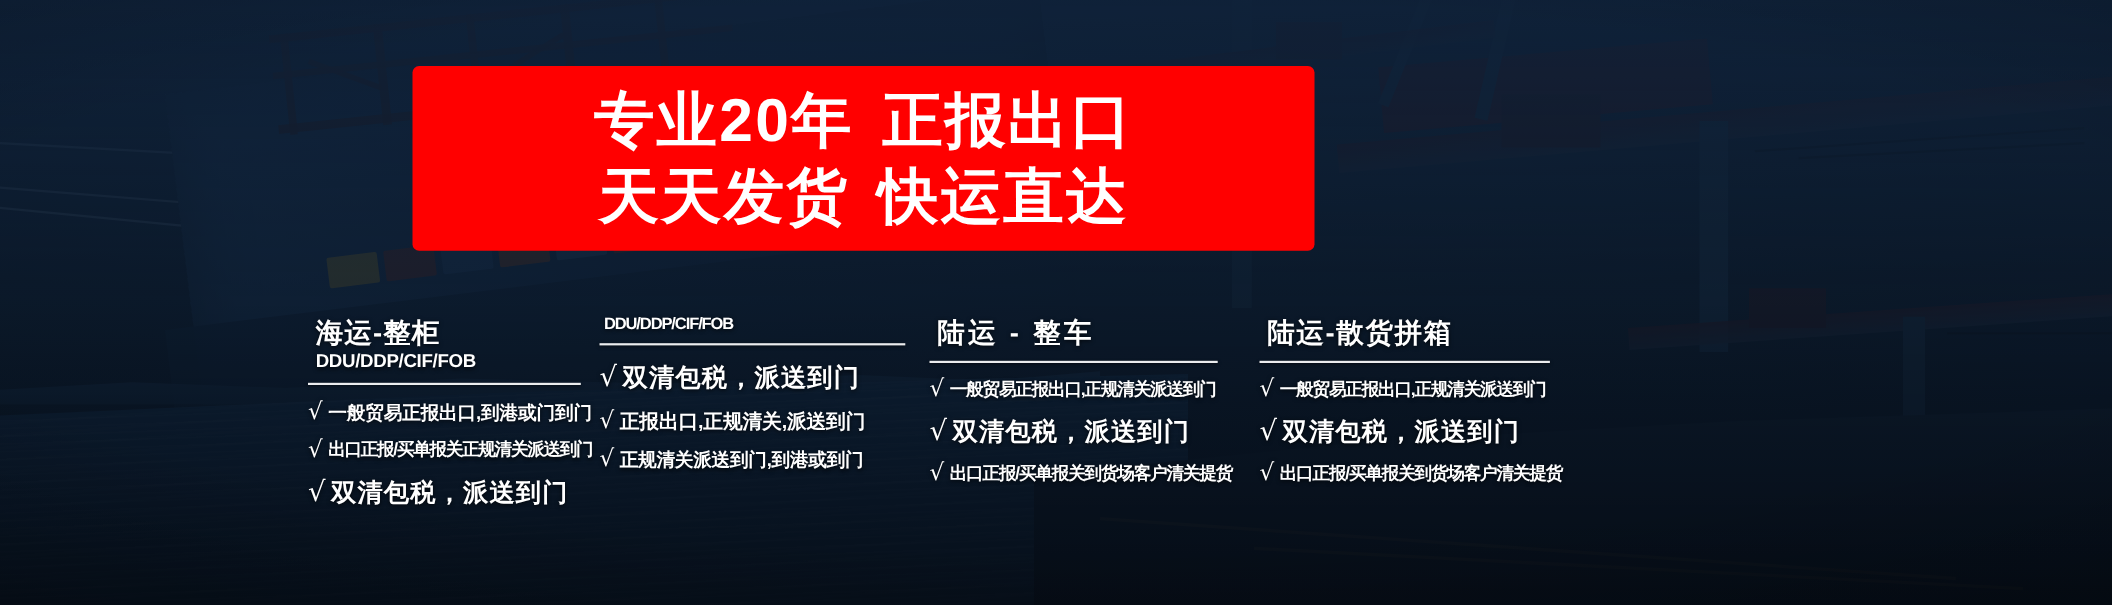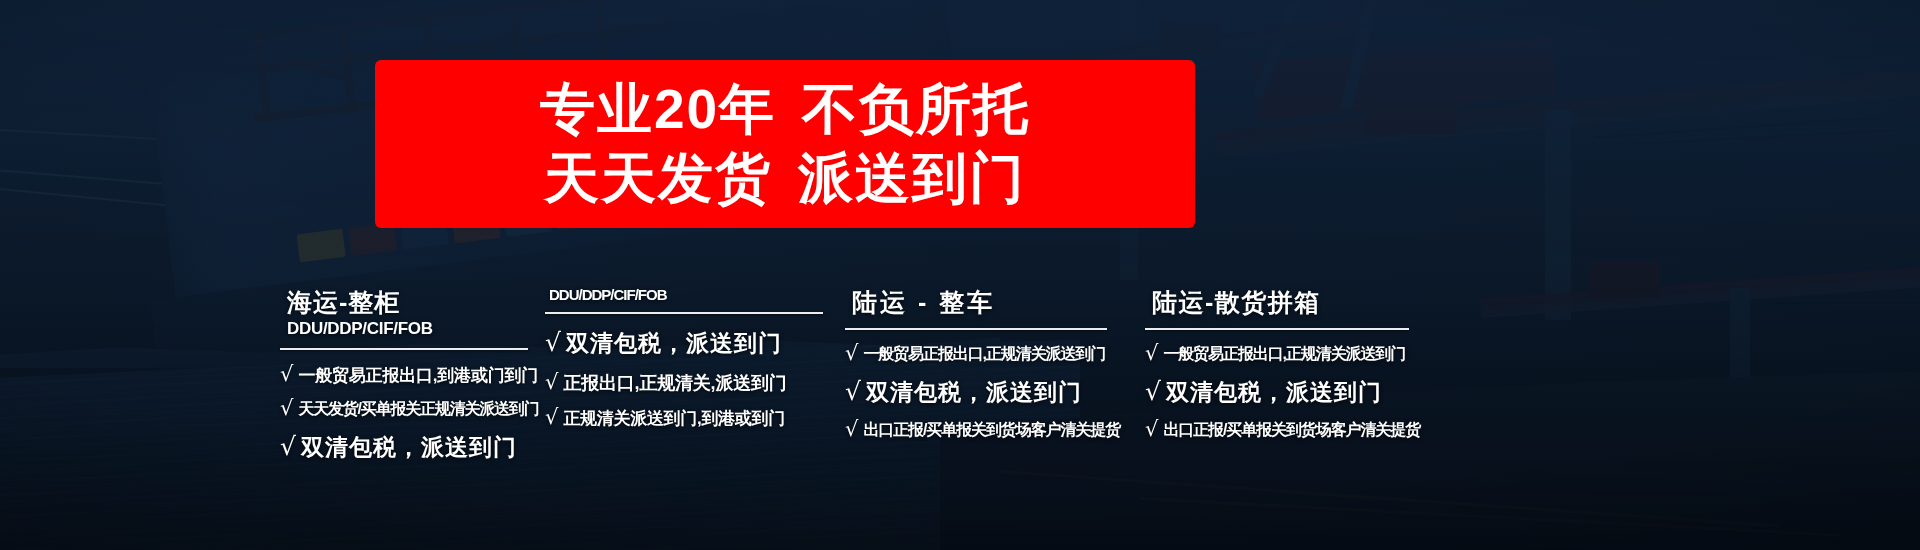--- a/index.html
+++ b/index.html
@@ -190,43 +190,43 @@
       <div class="dockline" style="left:200px;top:72%;width:700px;transform:rotate(3deg);"></div>
     </div>
 
     <div class="sky2"></div>
     <div class="tint"></div>
     <div class="vignette"></div>
   </div>
 
   <div class="plaque">
     <div class="line">
-      <span>专业20年</span><span class="gap"></span><span>不负所托</span>
+      <span>专业20年</span><span class="gap"></span><span>正报出口</span>
     </div>
     <div class="line">
-      <span>天天发货</span><span class="gap"></span><span>派送到门</span>
+      <span>天天发货</span><span class="gap"></span><span>快运直达</span>
     </div>
   </div>
 
   <div class="cols">
 
     <div class="col c1">
       <div class="col-head">
         <span class="col-title">海运-整柜</span>
         <span class="col-terms">DDU/DDP/CIF/FOB</span>
       </div>
       <div class="rule"></div>
       <div class="items">
         <div class="item">
           <span class="tick">√</span>
           <span class="item-text">一般贸易正报出口,到港或门到门</span>
         </div>
         <div class="item">
           <span class="tick">√</span>
-          <span class="item-text">天天发货/买单报关正规清关派送到门</span>
+          <span class="item-text">出口正报/买单报关正规清关派送到门</span>
         </div>
         <div class="item big">
           <span class="tick">√</span>
           <span class="item-text">双清包税，派送到门</span>
         </div>
       </div>
     </div>
 
     <div class="col c2">
       <div class="col-head">

